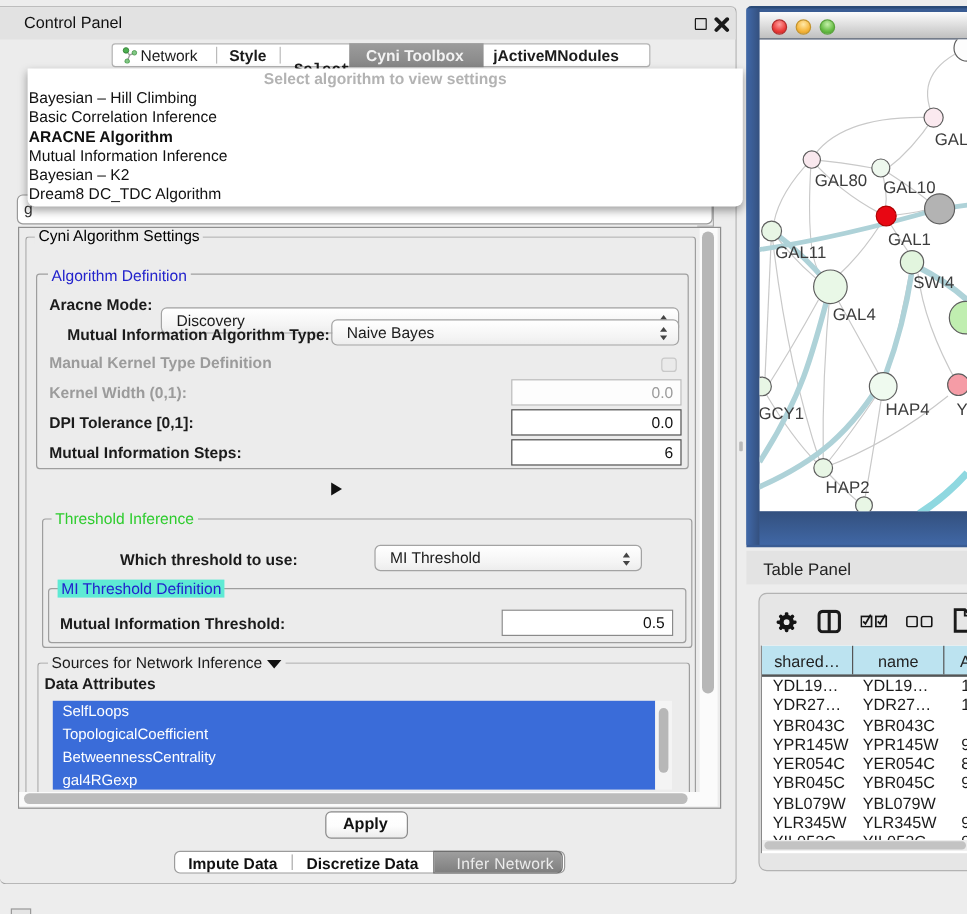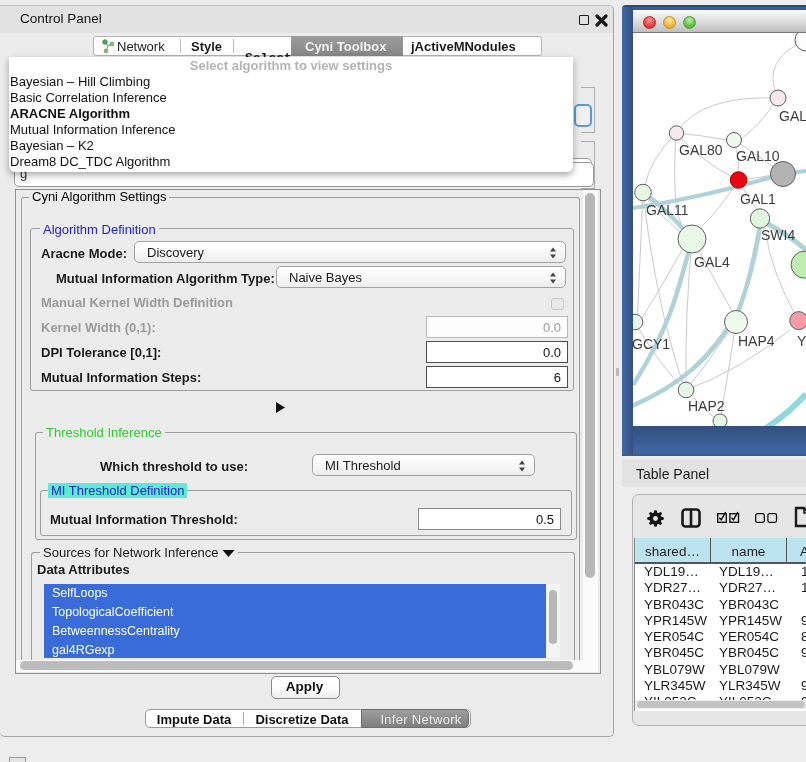--- a/index.html
+++ b/index.html
@@ -61,38 +61,38 @@
 
   <div class="abs" style="left:15px;top:183px;width:584px;height:483px;border:1px solid #8f8f8f;background:#ececec;"></div>
 
   <div class="gbox" style="left:21px;top:191px;width:557px;height:474px;border-bottom:none;"></div>
   <div class="gtitle abs" style="left:29px;top:184px;background:#ececec;font-size:13px;">Cyni Algorithm Settings</div>
 
   <div class="gbox" style="left:30px;top:222px;width:542px;height:161px;"></div>
   <div class="abs" style="left:40px;top:216px;background:#ececec;padding:0 3px;font-size:13px;color:#2222cc;">Algorithm Definition</div>
 
   <div class="lbl" style="left:41px;top:240px;">Aracne Mode:</div>
-  <div class="combo" style="left:134px;top:235px;width:432px;height:22px;text-align:center;">
+  <div class="combo" style="left:134px;top:250px;width:432px;height:22px;text-align:center;">
     <div class="ct">Discovery</div>
     <svg class="abs" style="right:8px;top:5px" width="8" height="12" viewBox="0 0 8 12">
       <path d="M4 0.5 L7 4.5 L1 4.5 Z" fill="#444"></path>
         <path d="M4 11.5 L7 7.5 L1 7.5 Z" fill="#444"></path>
     </svg>
   </div>
 
   <div class="lbl" style="left:56px;top:265px;">Mutual Information Algorithm Type:</div>
   <div class="combo" style="left:276px;top:260px;width:290px;height:22px;">
     <div class="ct">Naive Bayes</div>
     <svg class="abs" style="right:8px;top:5px" width="8" height="12" viewBox="0 0 8 12">
       <path d="M4 0.5 L7 4.5 L1 4.5 Z" fill="#444"></path>
         <path d="M4 11.5 L7 7.5 L1 7.5 Z" fill="#444"></path>
     </svg>
   </div>
 
-  <div class="lbl" style="left:41px;top:289px;color:#9b9b9b;">Manual Kernel Width Definition</div>
+  <div class="lbl" style="left:41px;top:289px;color:#9b9b9b;">Manual Kernel Type Definition</div>
   <div class="abs" style="left:551px;top:292px;width:11px;height:10px;background:#eaeaea;
        border:1px solid #c8c8c8;border-radius:3px;"></div>
 
   <div class="lbl" style="left:41px;top:314px;color:#9b9b9b;">Kernel Width (0,1):</div>
   <div class="field" style="left:426px;top:310px;width:142px;height:22px;border:1px solid #b9b9b9;background:#fdfdfd;">
     <div class="ft" style="color:#9b9b9b;">0.0</div>
   </div>
 
   <div class="lbl" style="left:41px;top:339px;">DPI Tolerance [0,1]:</div>
   <div class="field" style="left:426px;top:335px;width:142px;height:22px;border:1.5px solid #4d4d4d;">
@@ -159,22 +159,22 @@
   <div class="abs" style="left:145px;top:706px;width:98px;text-align:center;font-size:13px;font-weight:bold;color:#111;">Impute Data</div>
   <div class="abs" style="left:243px;top:706px;height:13px;border-left:1px solid #aaa;"></div>
   <div class="abs" style="left:244px;top:706px;width:116px;text-align:center;font-size:13px;font-weight:bold;color:#111;">Discretize Data</div>
   <div class="abs" style="left:361px;top:703px;width:108px;height:19px;background:linear-gradient(#9e9e9e,#7f7f7f);
        border:1px solid #6e6e6e;border-radius:0 5px 5px 0;box-sizing:border-box;"></div>
   <div class="abs" style="left:367px;top:706px;width:108px;text-align:center;font-size:13px;letter-spacing:0.3px;color:#ececec;">Infer Network</div>
 </div>
 
 <div class="abs" style="left:616px;top:368px;width:3px;height:8px;background:#b9b9b9;border-radius:1px;"></div>
 
-<div class="abs" style="left:9px;top:57px;width:564px;height:115px;background:#fff;
-     border-radius:0 0 6px 6px;box-shadow:0 3px 7px rgba(0,0,0,0.35);z-index:50;">
+<div class="abs" style="left:23px;top:57px;width:564px;height:115px;background:#fff;
+     border-radius:0 0 6px 6px;box-shadow:0 3px 7px rgba(0,0,0,0.35);z-index:50;padding-left:32px;">
   <div class="abs" style="left:0;top:1px;width:100%;text-align:center;font-size:13px;font-weight:bold;color:#b3b3b3;">Select algorithm to view settings</div>
   <div class="abs" style="left:1px;top:17px;font-size:13px;color:#111;line-height:16px;">
     Bayesian – Hill Climbing<br>
     Basic Correlation Inference<br>
     <b>ARACNE Algorithm</b><br>
     Mutual Information Inference<br>
     Bayesian – K2<br>
     Dream8 DC_TDC Algorithm
   </div>
 </div>

